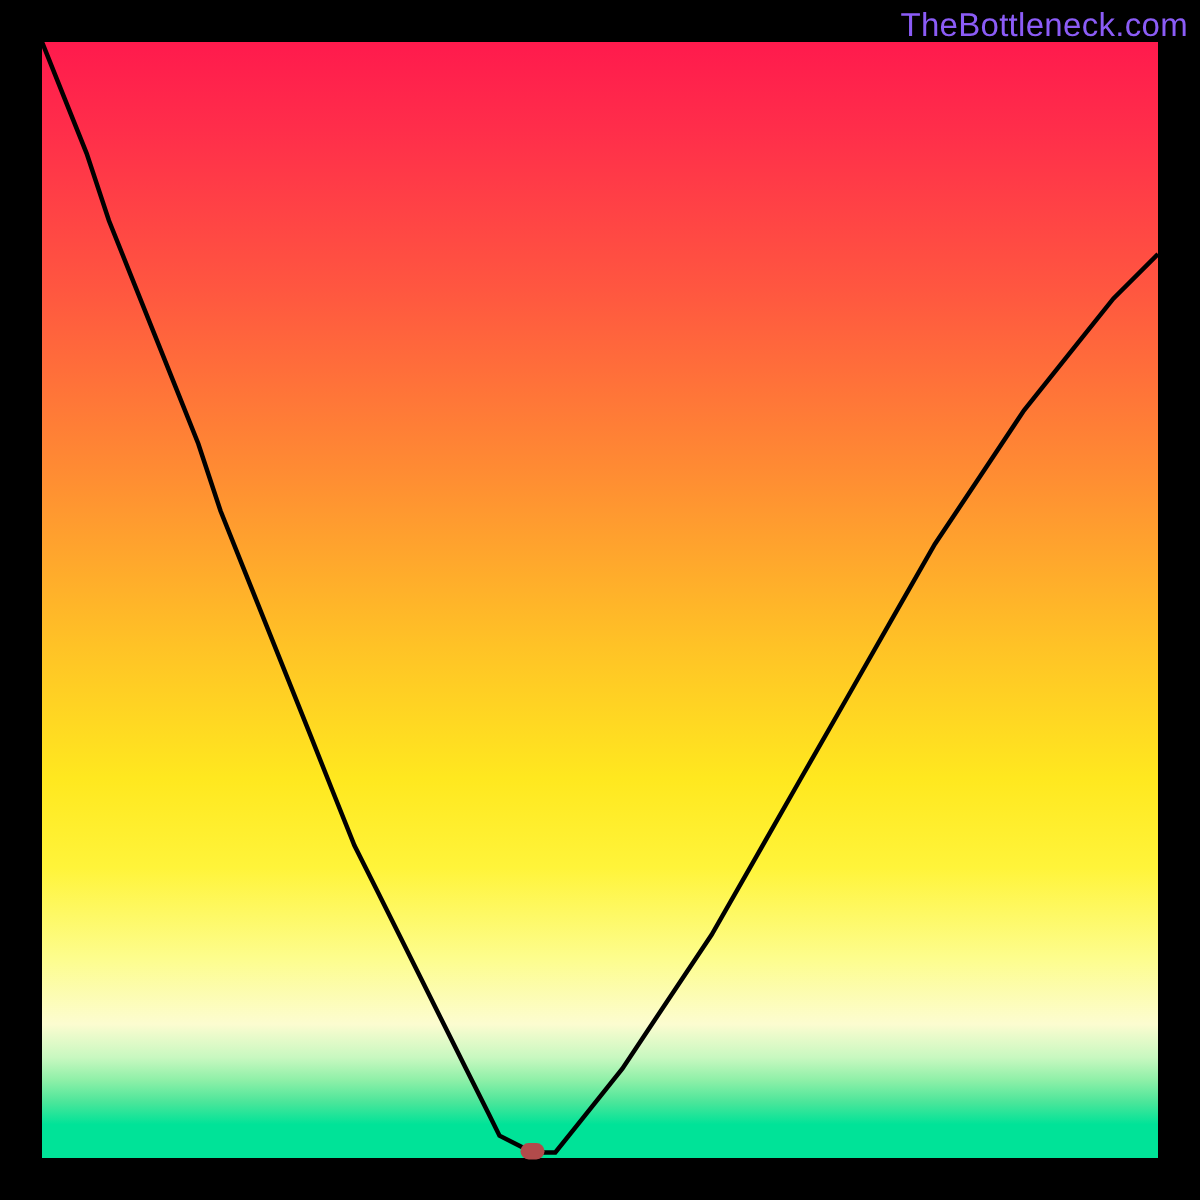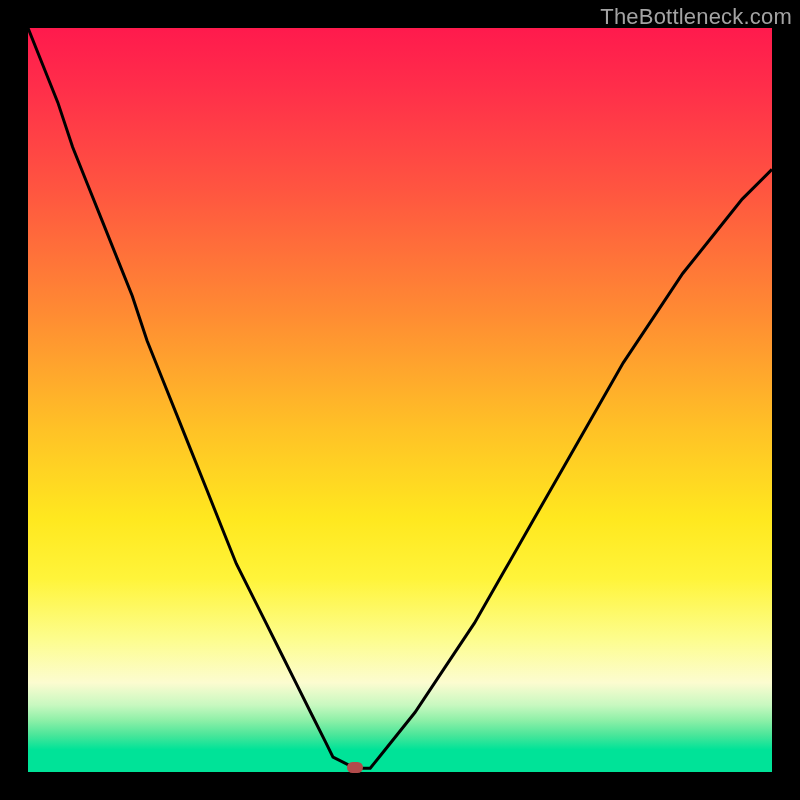--- a/index.html
+++ b/index.html
@@ -49,21 +49,21 @@
     position: absolute;
     left: 0;
     top: 0;
     width: 100%;
     height: 100%;
   }
   .watermark {
     position: absolute;
     top: 4px;
     right: 8px;
-    color: #a3a3a3;
+    color: #8b5cf6;
     font-size: 22px;
     letter-spacing: 0.2px;
   }
   .marker {
     position: absolute;
     width: 16px;
     height: 11px;
     background: #b24b4b;
     border-radius: 6px;
   }

